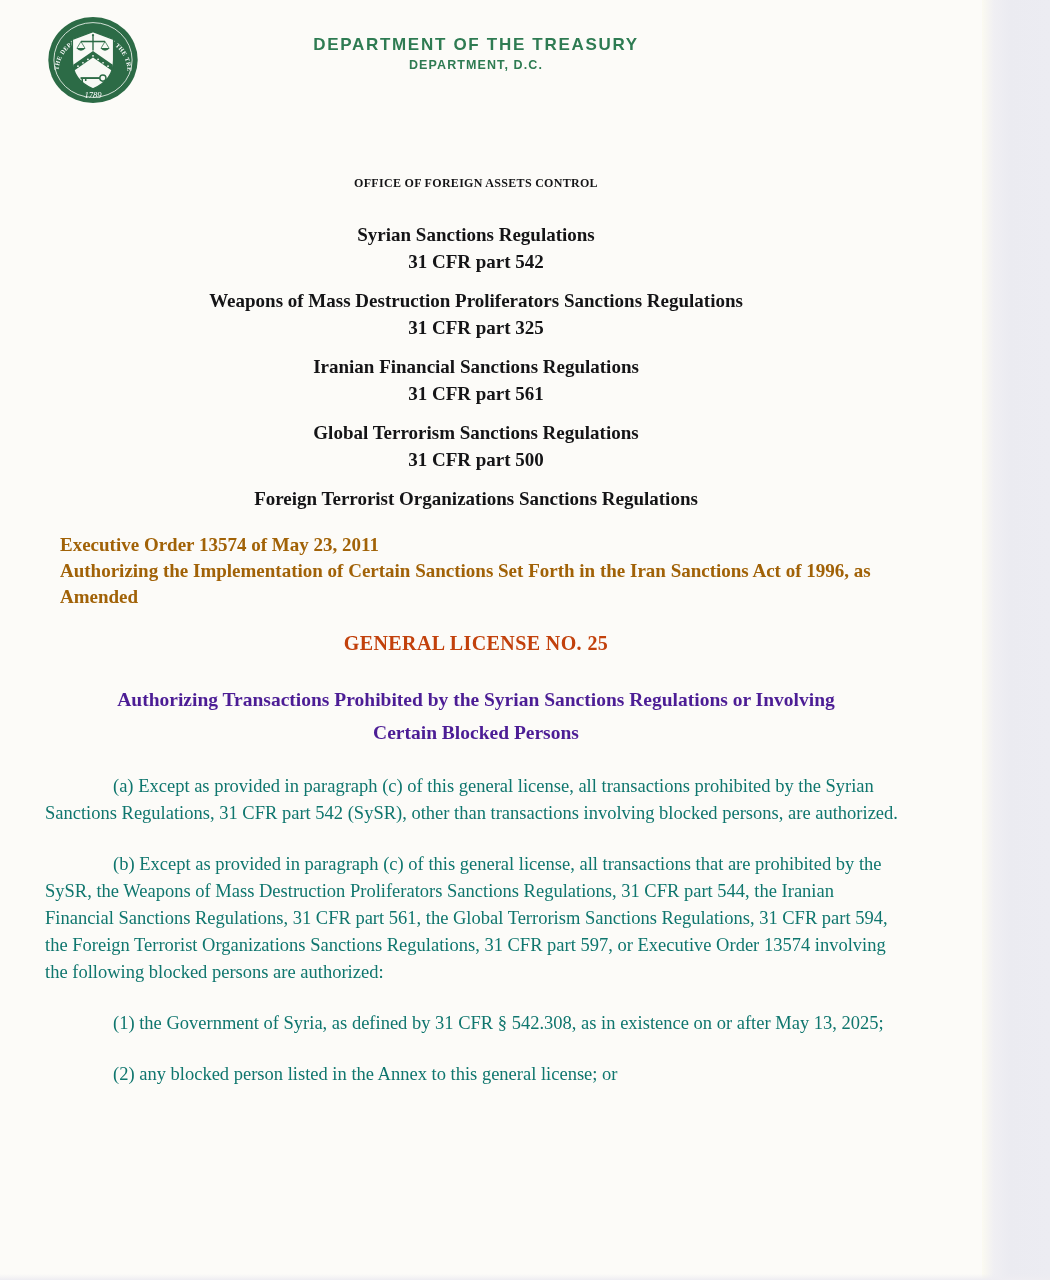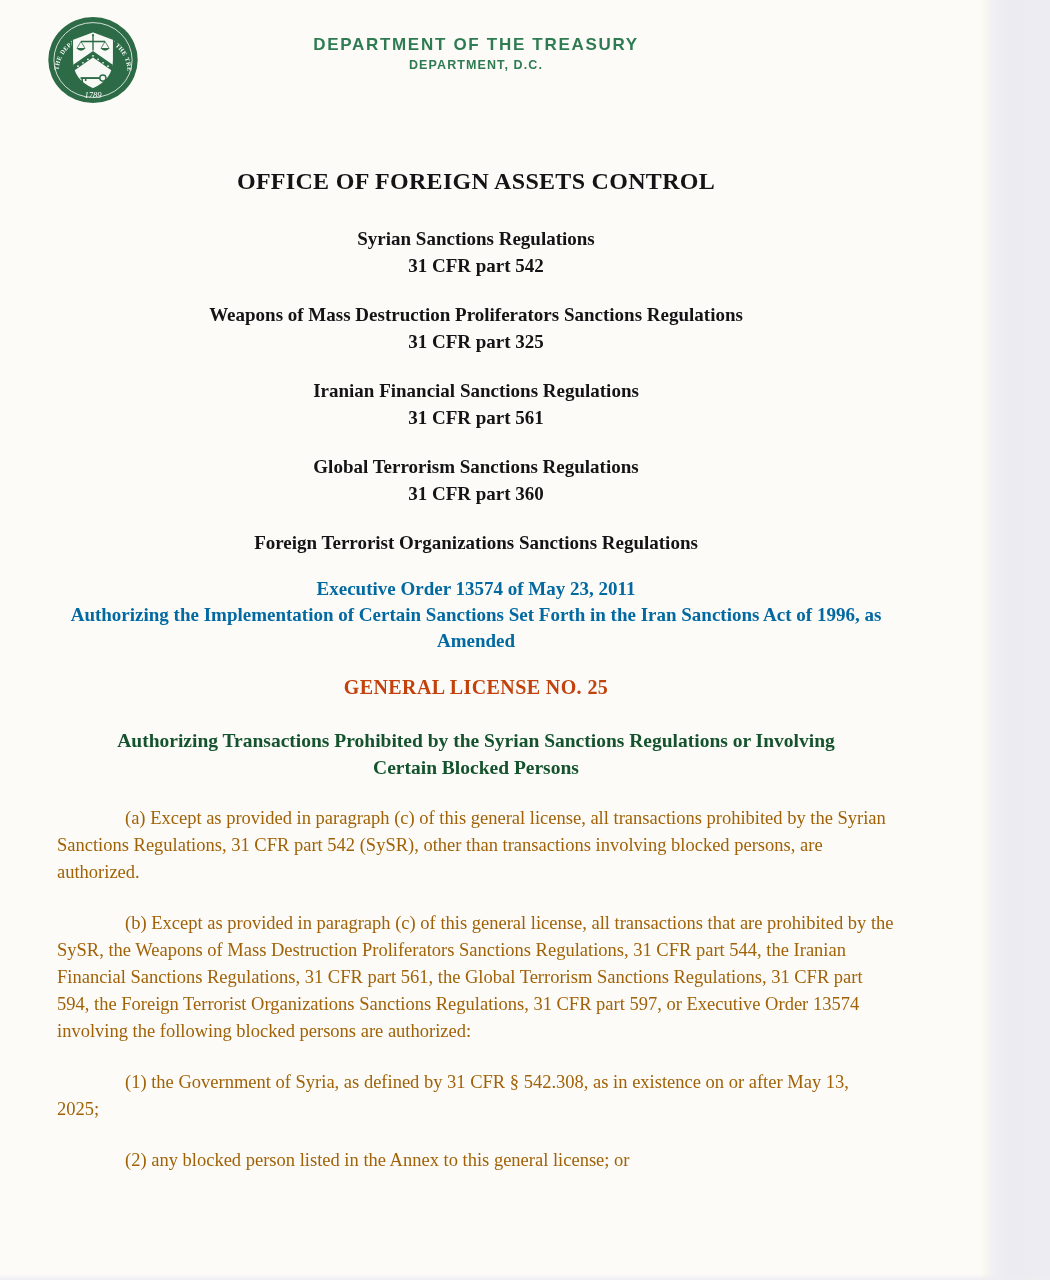--- a/index.html
+++ b/index.html
@@ -38,51 +38,51 @@
     color: #2e7b52;
   }
   .agency-name {
     font-size: 17px; font-weight: bold; letter-spacing: 1.7px;
   }
   .agency-location {
     font-size: 12.5px; font-weight: bold; letter-spacing: 1.1px; margin-top: 3px;
   }
   
   .office-heading {
-    text-align: center; font-weight: bold; font-size: 24px;
+    text-align: center; font-weight: bold; font-size: 12px;
     letter-spacing: 0.3px; color: #141416;
-    margin-top: 20px;
+    margin-top: 28px;
   }
   .reg-block {
     text-align: center; font-weight: bold; font-size: 19px;
     line-height: 27px; color: #141416;
-    margin-top: 22px;
+    margin-top: 12px;
   }
   .reg-block.first { margin-top: 30px; }
   .eo-block {
-    text-align: center; font-weight: bold; font-size: 19px;
-    line-height: 26px; color: #0369a1;
+    text-align: left; font-weight: bold; font-size: 19px;
+    line-height: 26px; color: #a16207;
     margin: 20px auto 0; max-width: 832px;
   }
   .license-heading {
     text-align: center; font-weight: bold; font-size: 20px;
     letter-spacing: 0.4px; color: #c2410c;
     margin-top: 22px;
   }
   .license-subtitle {
     text-align: center; font-weight: bold; font-size: 19.5px;
-    line-height: 27px; color: #14532d;
+    line-height: 33px; color: #4c1d95;
     margin: 28px auto 0; max-width: 740px;
   }
   
   .body-para {
     font-size: 18.5px; line-height: 27px;
     text-indent: 68px;
-    margin: 24px 12px 0;
-    color: #a16207;
+    margin: 24px 0 0;
+    color: #0f766e;
   }
   .body-para.para-a { margin-top: 24px; }
 </style>
 </head>
 <body>
 
 <div class="edge-band-right"></div>
 <div class="edge-band-bottom"></div>
 
 <div class="doc">
@@ -141,21 +141,21 @@
   <div class="reg-block">
     <div>Weapons of Mass Destruction Proliferators Sanctions Regulations</div>
     <div>31 CFR part 325</div>
   </div>
   <div class="reg-block">
     <div>Iranian Financial Sanctions Regulations</div>
     <div>31 CFR part 561</div>
   </div>
   <div class="reg-block">
     <div>Global Terrorism Sanctions Regulations</div>
-    <div>31 CFR part 360</div>
+    <div>31 CFR part 500</div>
   </div>
   <div class="reg-block">
     <div>Foreign Terrorist Organizations Sanctions Regulations</div>
   </div>
 
   <div class="eo-block">
     <div>Executive Order 13574 of May 23, 2011</div>
     <div>Authorizing the Implementation of Certain Sanctions Set Forth in the Iran Sanctions Act of 1996, as Amended</div>
   </div>
 

